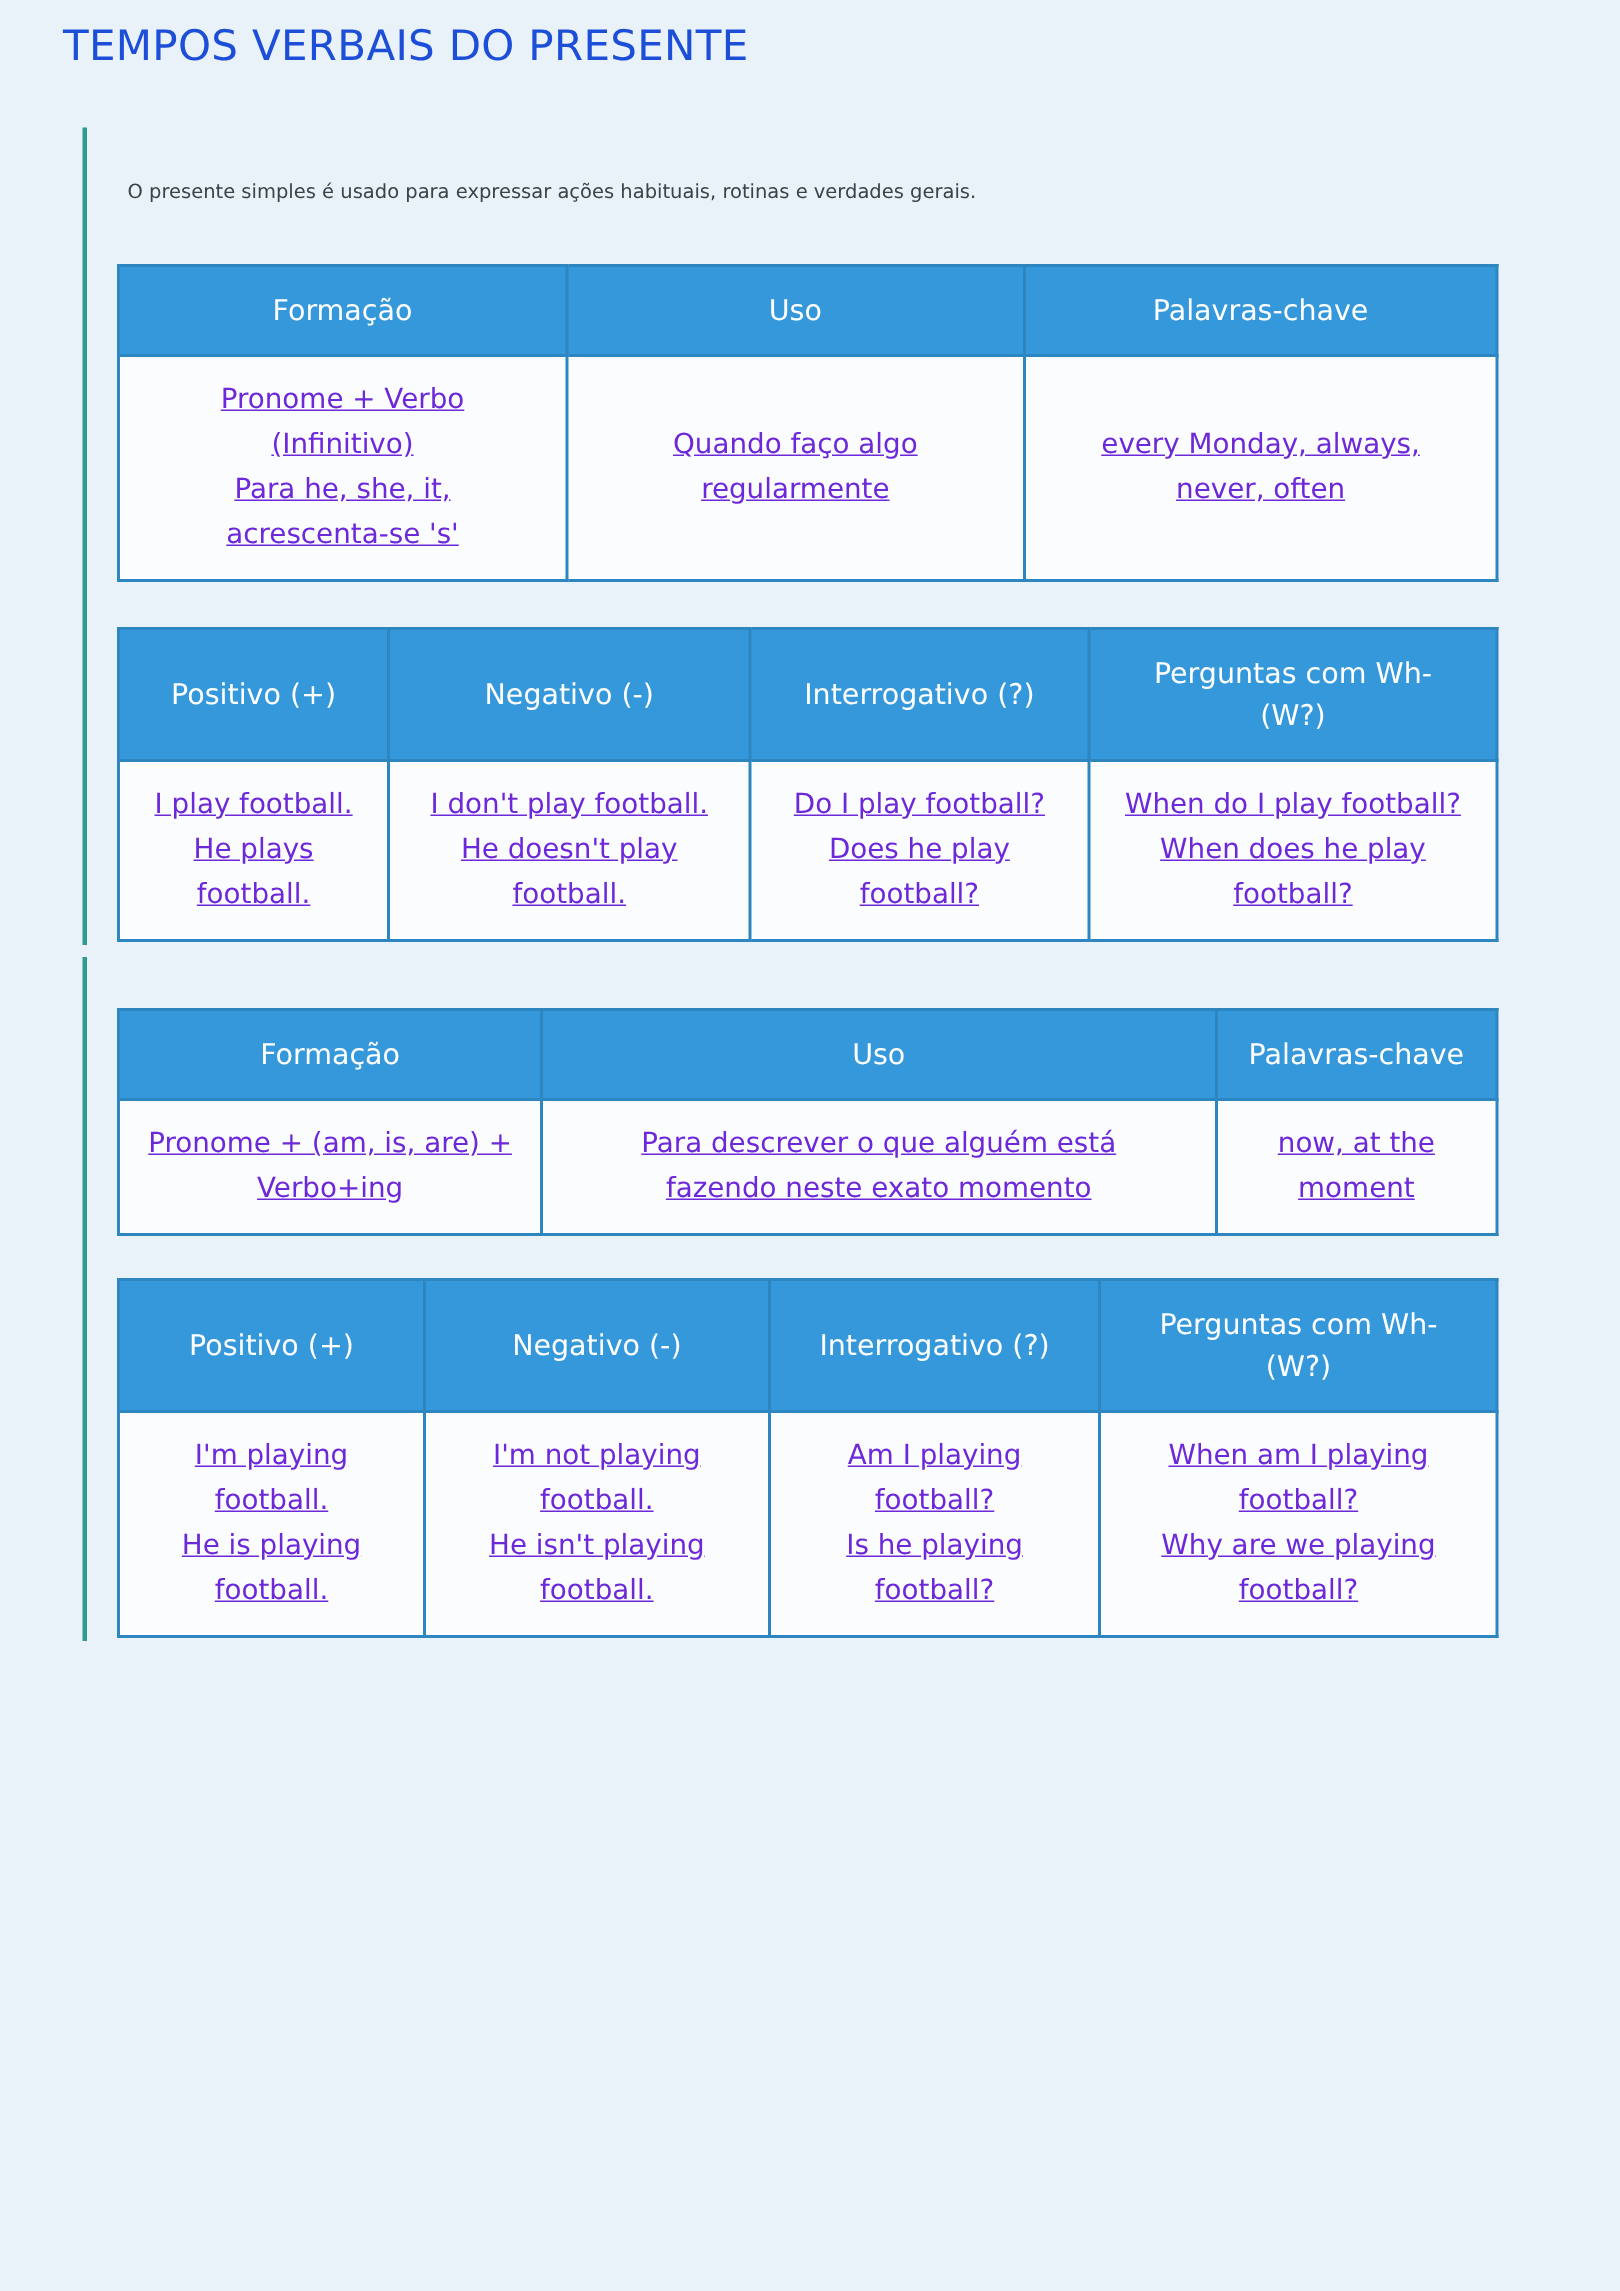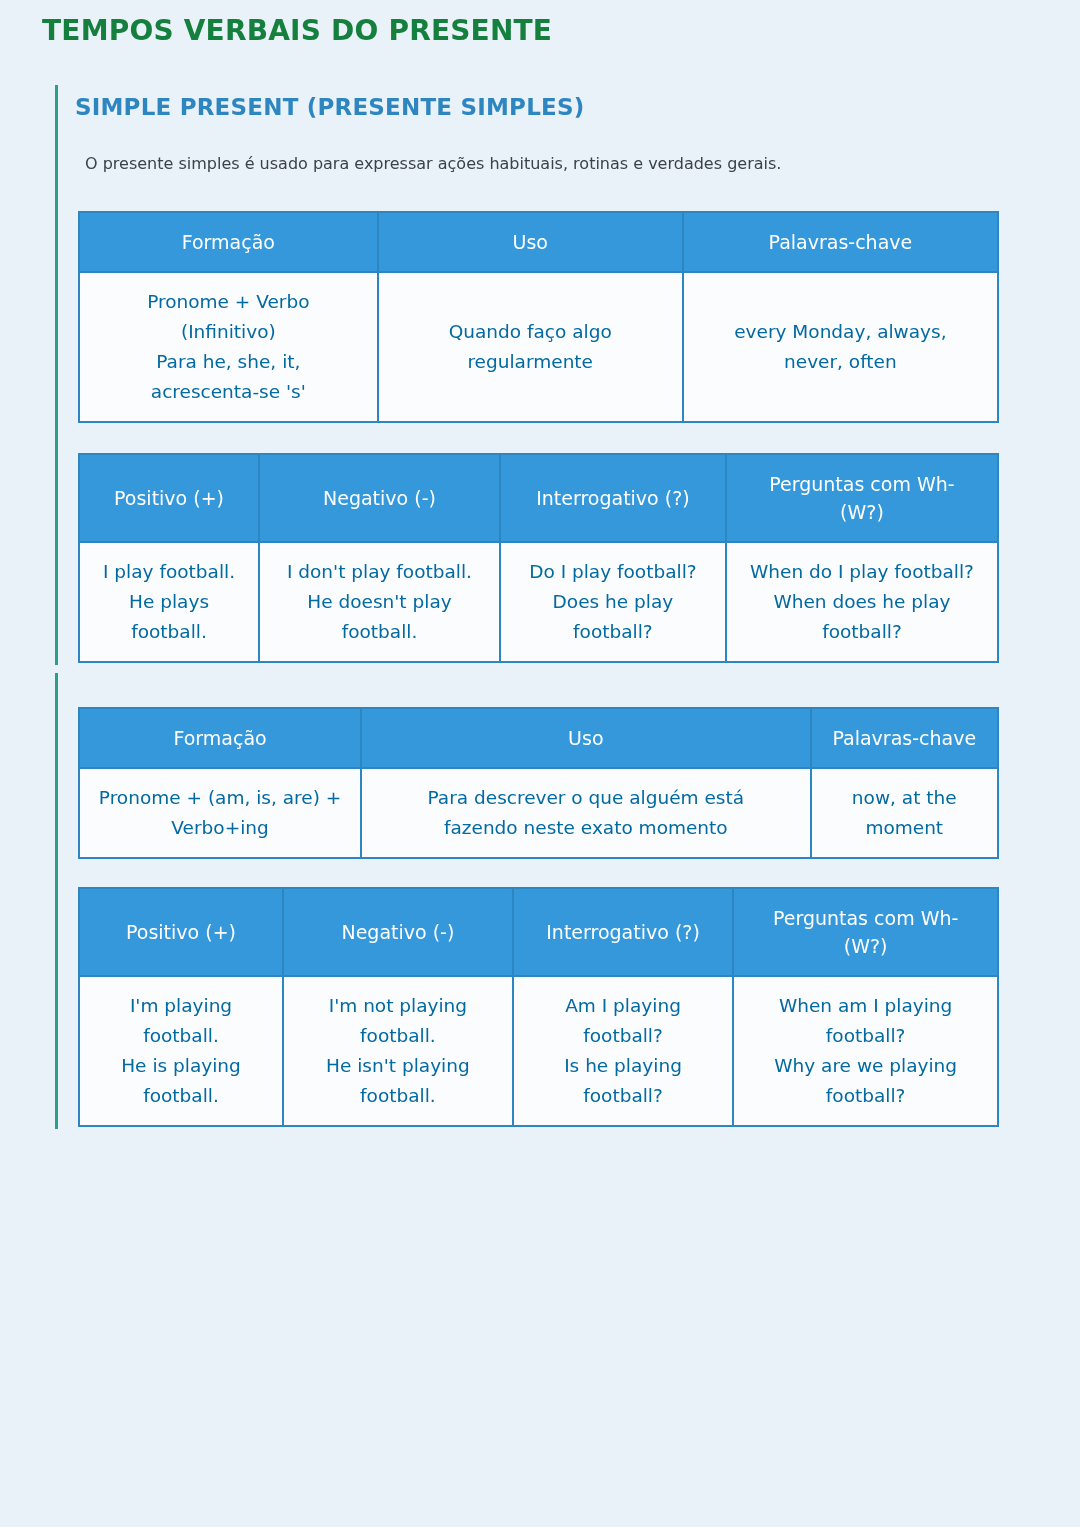--- a/index.html
+++ b/index.html
@@ -18,22 +18,22 @@
   }
   .page {
     padding-top: 14px;
     width: 1080px;
     box-sizing: border-box;
   }
   .page-title {
     margin: 0 0 0 42px;
     font-size: 28px;
     line-height: 34px;
-    font-weight: 700;
-    color: #15803d;
+    font-weight: 400;
+    color: #1d4ed8;
     letter-spacing: 0.2px;
   }
   .section {
     margin: 37px 60px 0 55px;
     border-left: 3px solid #2A9D8F;
     padding: 2px 0 2px 17px;
   }
   .section + .section {
     margin-top: 8px;
   }
@@ -43,21 +43,21 @@
     line-height: 30px;
     font-weight: 600;
     color: #2E86C1;
     letter-spacing: 0.2px;
   }
   .section2 .section-heading {
     margin-top: 12px;
   }
   .section-desc {
     margin: 27px 0 0 10px;
-    font-size: 16px;
+    font-size: 13px;
     line-height: 29px;
     color: #3B4248;
   }
   table.grid {
     border-collapse: collapse;
     table-layout: fixed;
     width: 921px;
     margin: 33px 0 0 3px;
     background: #FAFCFE;
     border: 2px solid #2E86C1;
@@ -80,37 +80,37 @@
     line-height: 28px;
     padding: 15px 8px;
     border: 2px solid #2E86C1;
     text-align: center;
     vertical-align: middle;
     white-space: pre-line;
   }
   table.grid td {
     font-size: 18.5px;
     line-height: 30px;
-    color: #0369a1;
+    color: #6d28d9;
     padding: 14px 10px;
     border: 2px solid #2E86C1;
     text-align: center;
     vertical-align: middle;
     white-space: pre-line;
+    text-decoration: underline;
   }
 </style>
 </head>
 <body>
 
 <div class="page">
 
   <h1 class="page-title">TEMPOS VERBAIS DO PRESENTE</h1>
 
   <div class="section section1">
-    <h2 class="section-heading">SIMPLE PRESENT (PRESENTE SIMPLES)</h2>
     <p class="section-desc">O presente simples é usado para expressar ações habituais, rotinas e verdades gerais.</p>
 
     <table class="grid t-formation">
       <colgroup>
         <col style="width:32.5%">
         <col style="width:33.2%">
         <col style="width:34.3%">
       </colgroup>
       <thead>
         <tr>

